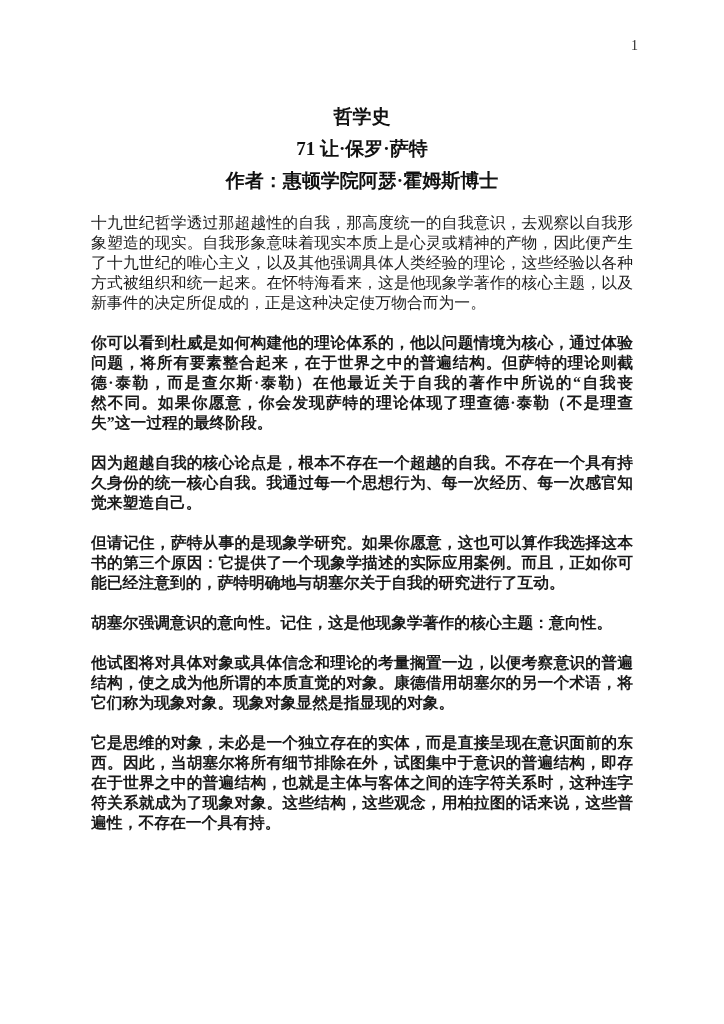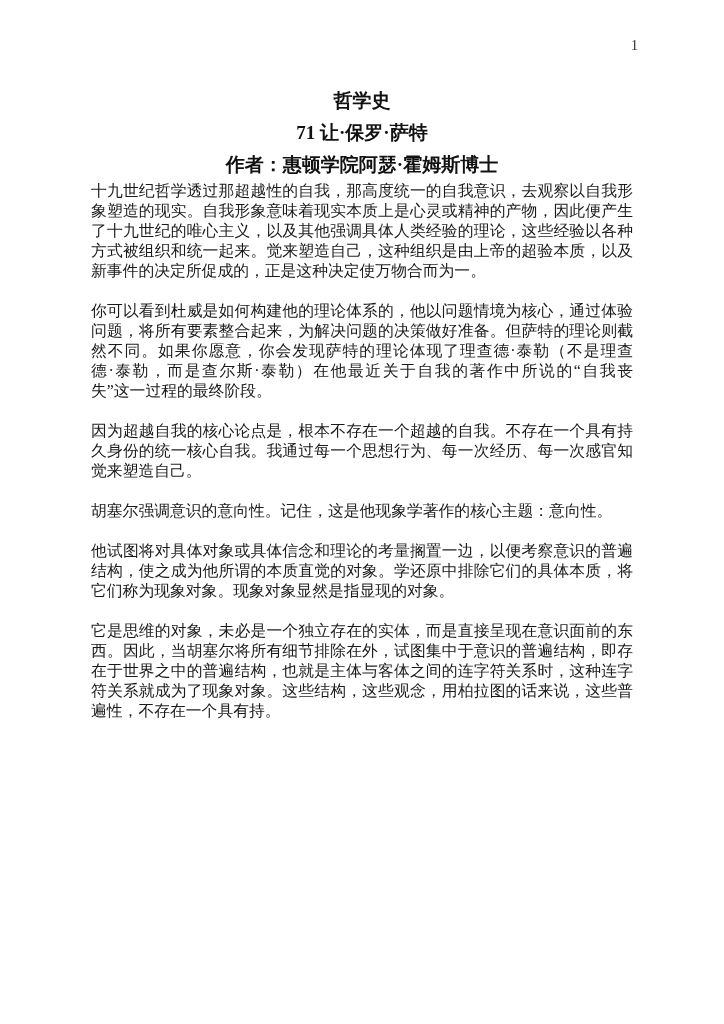--- a/index.html
+++ b/index.html
@@ -17,38 +17,38 @@
     overflow: hidden;
   }
   .page-number {
     position: absolute;
     top: 38px; right: 86px;
     font-size: 14px;
     line-height: 16px;
     color: #2b2b2b;
   }
   .header {
-    margin: 0 91px;
+    margin: 16px 91px;
     padding-top: 85px;
     text-align: center;
     font-weight: bold;
     font-size: 19px;
     line-height: 32px;
     color: #111111;
   }
   .content {
     margin: 0 91px 0 91px;
   }
   .para {
     font-size: 15.8px;
     line-height: 20px;
     margin: 0;
     color: #1a1a1a;
   }
-  .para + .para { margin-top: 20px; }
+  .para + .para { margin-top: 20px; font-weight: bold; }
   .line {
     text-align: justify;
     text-align-last: justify;
     white-space: normal;
     overflow: hidden;
     height: 20px;
   }
   .line.last {
     text-align: center;
     text-align-last: left;
@@ -64,41 +64,46 @@
     <div class="header-line">哲学史</div>
     <div class="header-line">71 让·保罗·萨特</div>
     <div class="header-line">作者：惠顿学院阿瑟·霍姆斯博士</div>
   </div>
 
   <div class="content">
       <div class="para">
         <div class="line">十九世纪哲学透过那超越性的自我，那高度统一的自我意识，去观察以自我形</div>
         <div class="line">象塑造的现实。自我形象意味着现实本质上是心灵或精神的产物，因此便产生</div>
         <div class="line">了十九世纪的唯心主义，以及其他强调具体人类经验的理论，这些经验以各种</div>
-        <div class="line">方式被组织和统一起来。觉来塑造自己，这种组织是由上帝的超验本质，以及</div>
+        <div class="line">方式被组织和统一起来。在怀特海看来，这是他现象学著作的核心主题，以及</div>
         <div class="line last">新事件的决定所促成的，正是这种决定使万物合而为一。</div>
       </div>
       <div class="para">
         <div class="line">你可以看到杜威是如何构建他的理论体系的，他以问题情境为核心，通过体验</div>
-        <div class="line">问题，将所有要素整合起来，为解决问题的决策做好准备。但萨特的理论则截</div>
+        <div class="line">问题，将所有要素整合起来，在于世界之中的普遍结构。但萨特的理论则截</div>
+        <div class="line">德·泰勒，而是查尔斯·泰勒）在他最近关于自我的著作中所说的“自我丧</div>
         <div class="line">然不同。如果你愿意，你会发现萨特的理论体现了理查德·泰勒（不是理查</div>
-        <div class="line">德·泰勒，而是查尔斯·泰勒）在他最近关于自我的著作中所说的“自我丧</div>
         <div class="line last">失”这一过程的最终阶段。</div>
       </div>
       <div class="para">
         <div class="line">因为超越自我的核心论点是，根本不存在一个超越的自我。不存在一个具有持</div>
         <div class="line">久身份的统一核心自我。我通过每一个思想行为、每一次经历、每一次感官知</div>
         <div class="line last">觉来塑造自己。</div>
       </div>
       <div class="para">
+        <div class="line">但请记住，萨特从事的是现象学研究。如果你愿意，这也可以算作我选择这本</div>
+        <div class="line">书的第三个原因：它提供了一个现象学描述的实际应用案例。而且，正如你可</div>
+        <div class="line last">能已经注意到的，萨特明确地与胡塞尔关于自我的研究进行了互动。</div>
+      </div>
+      <div class="para">
         <div class="line last">胡塞尔强调意识的意向性。记住，这是他现象学著作的核心主题：意向性。</div>
       </div>
       <div class="para">
         <div class="line">他试图将对具体对象或具体信念和理论的考量搁置一边，以便考察意识的普遍</div>
-        <div class="line">结构，使之成为他所谓的本质直觉的对象。学还原中排除它们的具体本质，将</div>
+        <div class="line">结构，使之成为他所谓的本质直觉的对象。康德借用胡塞尔的另一个术语，将</div>
         <div class="line last">它们称为现象对象。现象对象显然是指显现的对象。</div>
       </div>
       <div class="para">
         <div class="line">它是思维的对象，未必是一个独立存在的实体，而是直接呈现在意识面前的东</div>
         <div class="line">西。因此，当胡塞尔将所有细节排除在外，试图集中于意识的普遍结构，即存</div>
         <div class="line">在于世界之中的普遍结构，也就是主体与客体之间的连字符关系时，这种连字</div>
         <div class="line">符关系就成为了现象对象。这些结构，这些观念，用柏拉图的话来说，这些普</div>
         <div class="line last">遍性，不存在一个具有持。</div>
       </div>
     </div>

